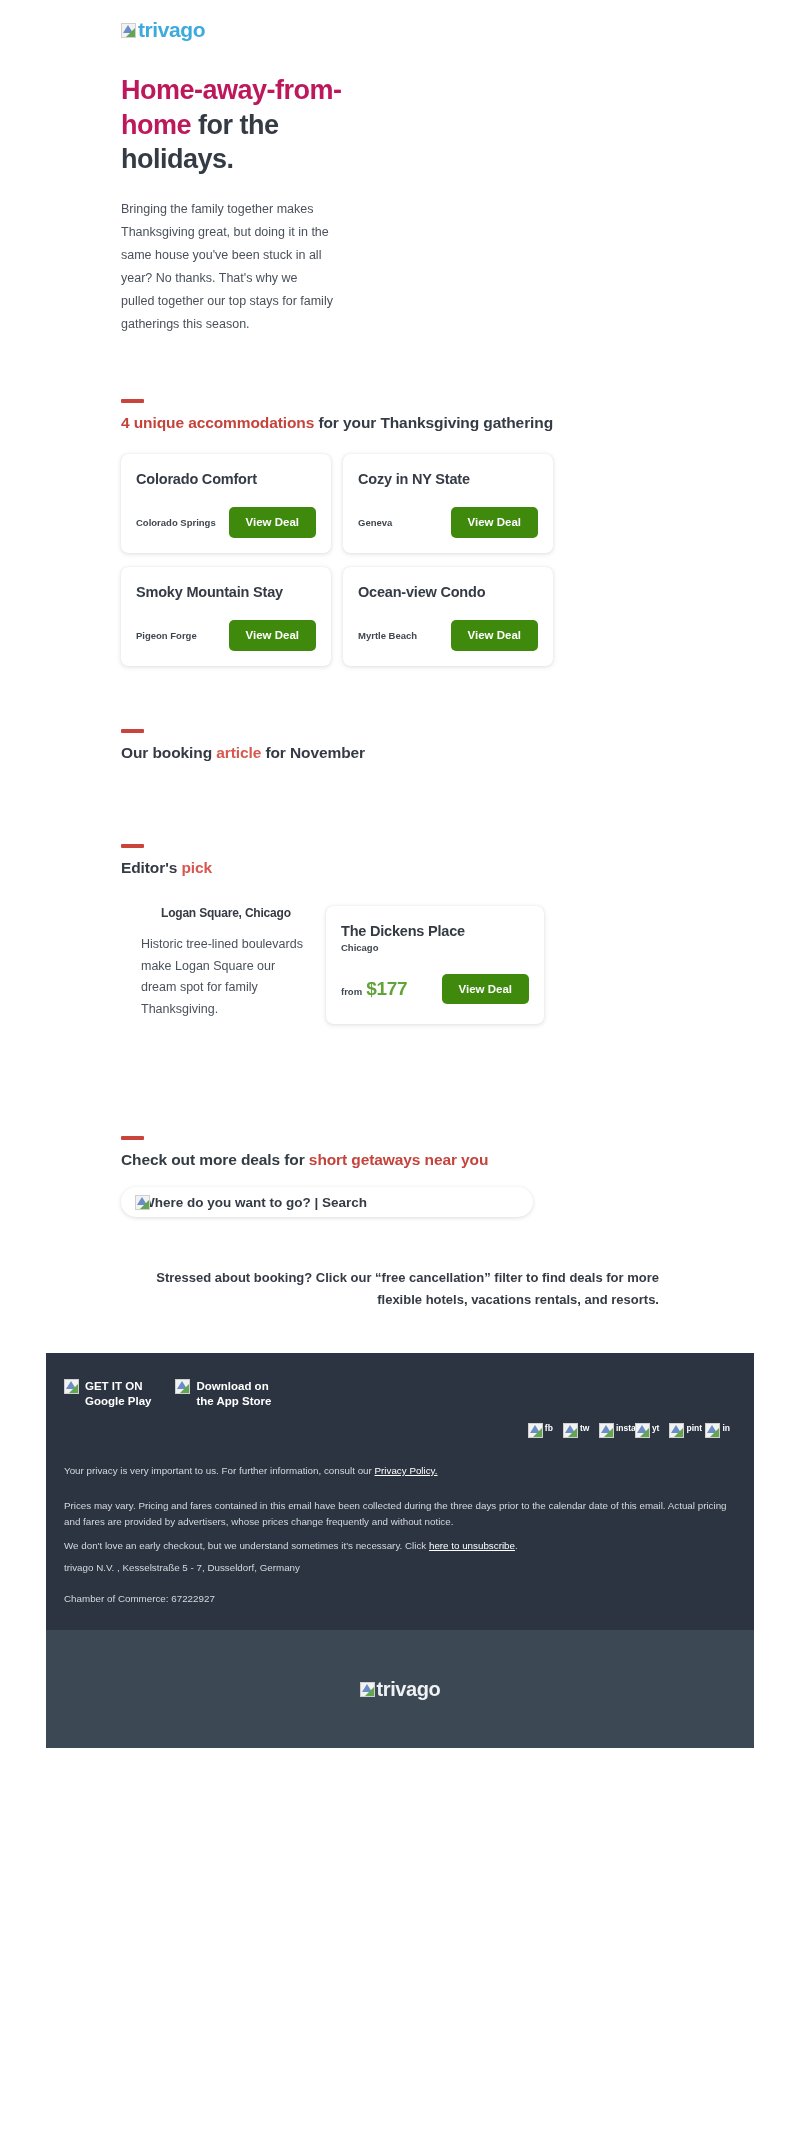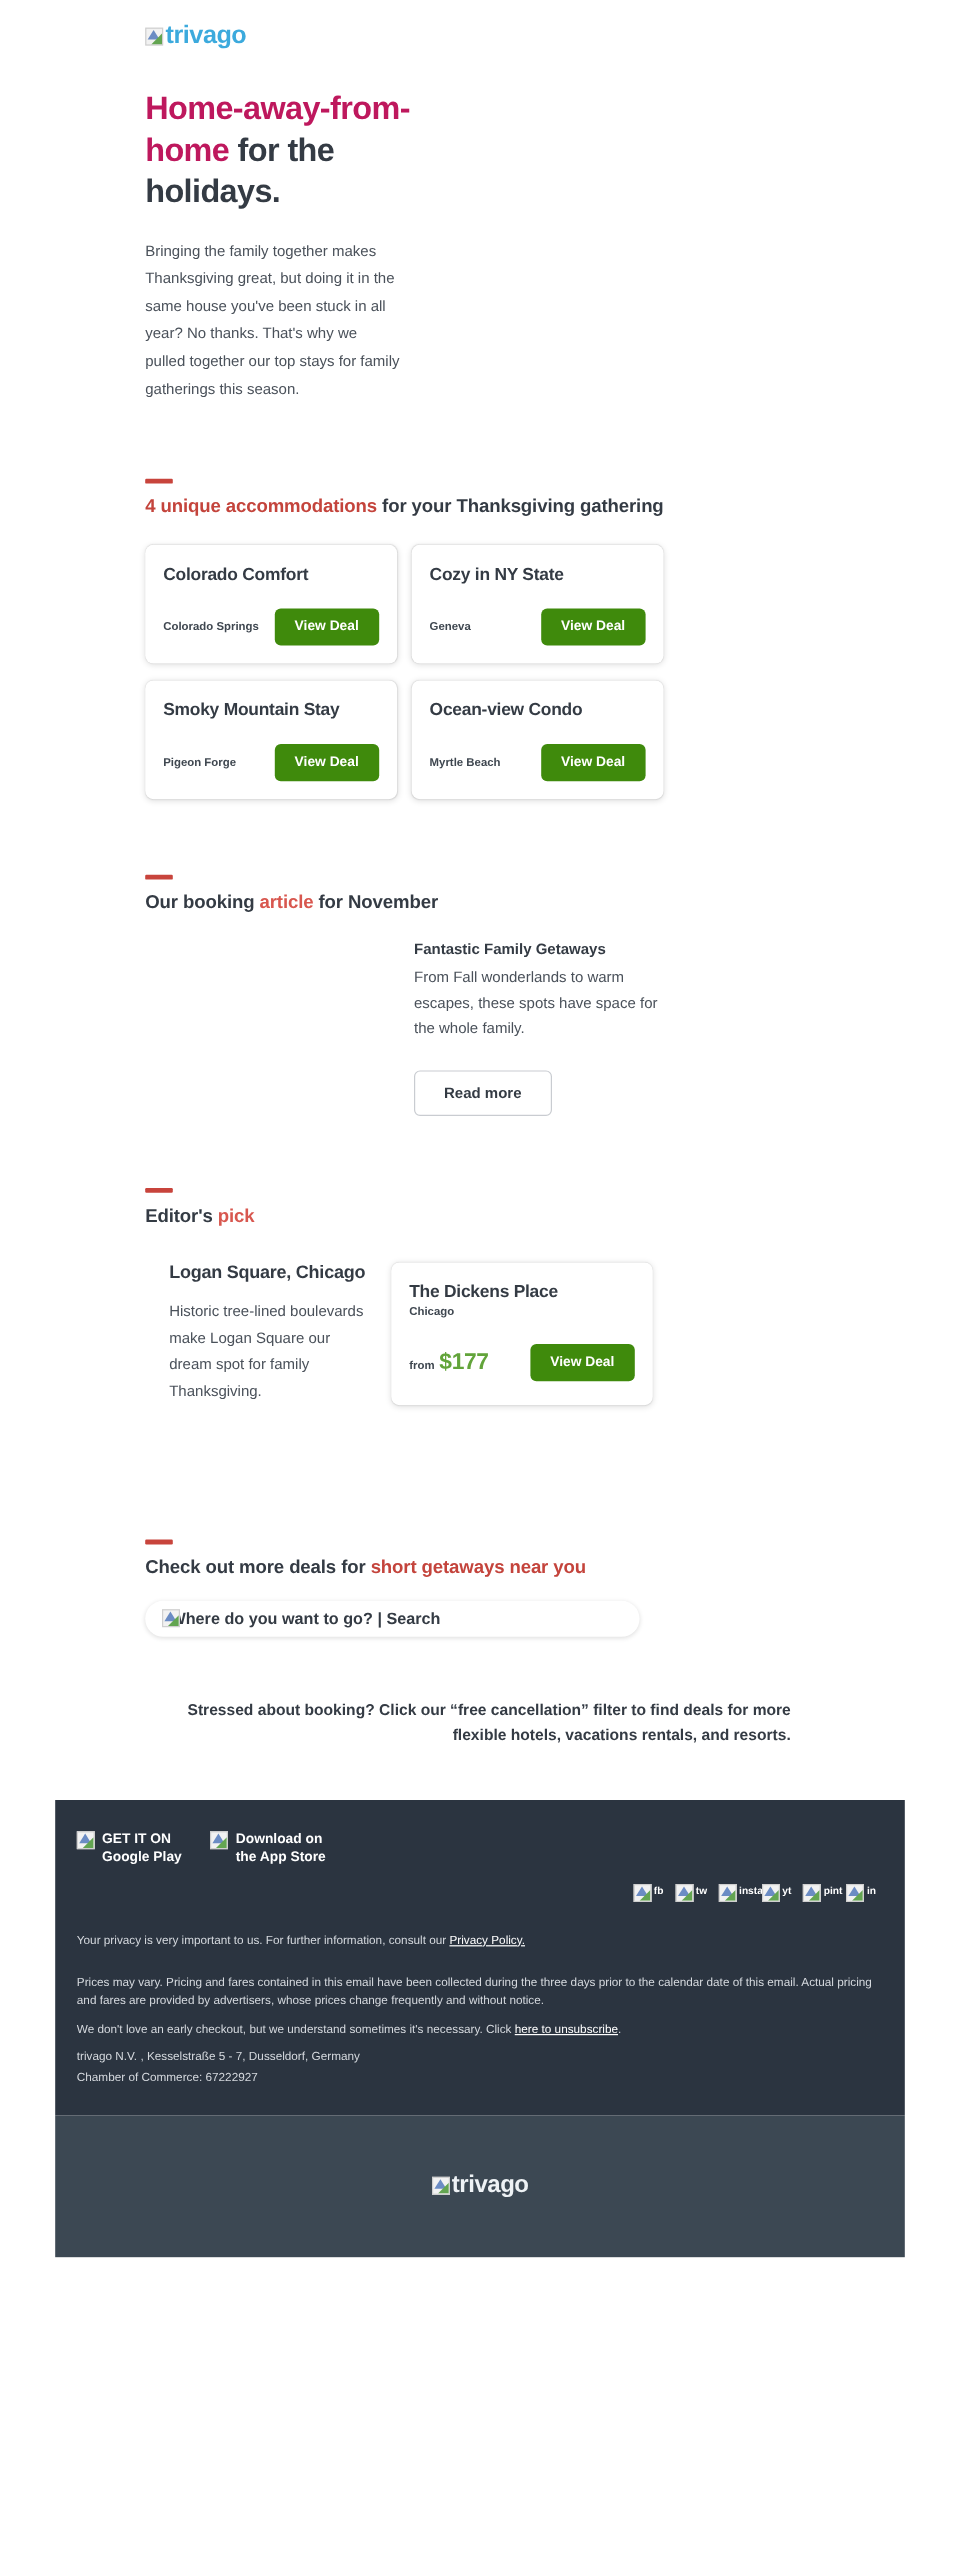--- a/index.html
+++ b/index.html
@@ -182,24 +182,25 @@
 
   
   .editor-section { padding-top: 60px; }
   .editor-body {
     margin-top: 29px;
     display: flex;
     align-items: flex-start;
   }
   .editor-left { width: 205px; padding-left: 20px; flex: none; }
   .editor-left h3 {
-    font-size: 15px;
+    font-size: 12px;
     font-weight: bold;
     color: #343b44;
     letter-spacing: -0.2px;
+    margin-left: 20px;
   }
   .editor-left p {
     margin-top: 14px;
     font-size: 12.5px;
     line-height: 1.75;
     color: #4a515a;
     max-width: 170px;
   }
   .pick-card {
     margin-left: 0px;
@@ -397,25 +398,20 @@
       </div>
     </div>
   </div>
 
   <div class="pad article-section">
     <div class="accent-bar"></div>
     <div class="sec-heading"><span>Our booking </span><span class="hl">article</span><span> for November</span></div>
 
     <div class="article-body">
       <div class="article-spacer"></div>
-      <div class="article-col">
-        <h4>Fantastic Family Getaways</h4>
-        <p>From Fall wonderlands to warm escapes, these spots have space for the whole family.</p>
-        <button class="btn-outline">Read more</button>
-      </div>
     </div>
   </div>
 
   <div class="pad editor-section">
     <div class="accent-bar"></div>
     <div class="sec-heading"><span>Editor's </span><span class="hl">pick</span></div>
 
     <div class="editor-body">
       <div class="editor-left">
         <h3>Logan Square, Chicago</h3>
@@ -486,21 +482,21 @@
       </div>
     </div>
 
     <div class="footer-legal">
       <p class="legal-privacy"><span>Your privacy is very important to us. For further information, consult our </span><a>Privacy Policy.</a></p>
 
       <div class="legal-block">
         <p>Prices may vary. Pricing and fares contained in this email have been collected during the three days prior to the calendar date of this email. Actual pricing and fares are provided by advertisers, whose prices change frequently and without notice.</p>
         <p><span>We don't love an early checkout, but we understand sometimes it's necessary. Click </span><a>here to unsubscribe</a><span>.</span></p>
         <p style="margin-top:7px">trivago N.V. , Kesselstraße 5 - 7, Dusseldorf, Germany</p>
-        <p style="margin-top:2px">Chamber of Commerce: 67222927</p>
+        <p style="margin-top:16px">Chamber of Commerce: 67222927</p>
       </div>
     </div>
   </div>
 
   <div class="bottom-bar">
     <div class="bottom-logo">
       <span class="broken-img"></span>
       <span class="logo-text">trivago</span>
     </div>
   </div>

